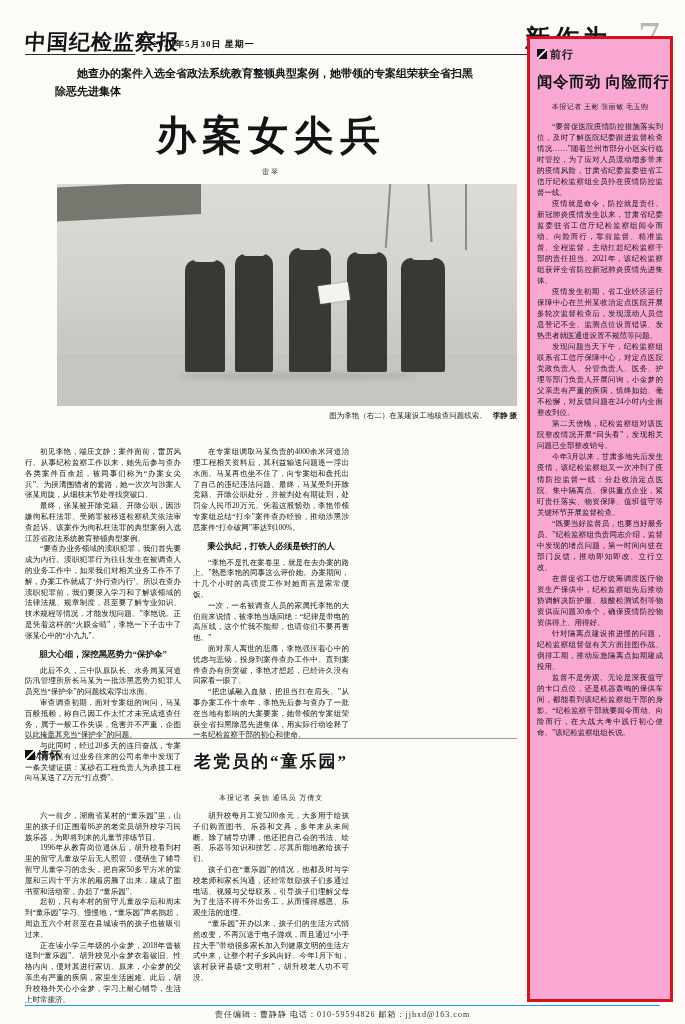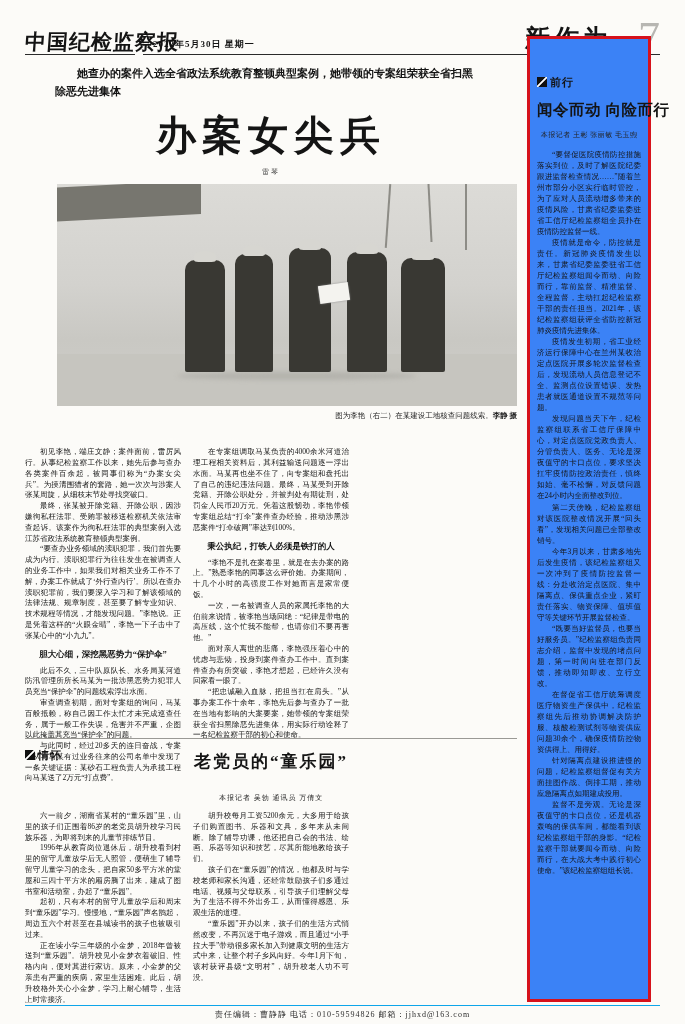--- a/index.html
+++ b/index.html
@@ -23,38 +23,38 @@
 
   .photo{position:relative;margin:7px 0 0 32px;width:460px;height:222px;background:linear-gradient(#dcdbd7 0%,#d3d2ce 45%,#c9c8c3 70%,#cfceca 100%);overflow:hidden;}
   .ph-building{position:absolute;left:-6px;top:0;width:150px;height:34px;background:#77766f;transform:skewY(-3deg);}
   .ph-pole{position:absolute;top:0;width:2px;height:70px;background:#8d8c86;}
   .ph-ground{position:absolute;left:0;bottom:0;width:100%;height:52px;background:#c6c5bf;}
   .worker{position:absolute;bottom:34px;background:#393833;border-radius:10px 10px 2px 2px;}
   .helmet{position:absolute;left:50%;transform:translateX(-50%);top:-9px;width:22px;height:11px;background:#d7d6d1;border-radius:50% 50% 20% 20%;}
   .paper{position:absolute;width:30px;height:18px;background:#f4f3ef;transform:rotate(-8deg);box-shadow:0 0 2px #888;}
   .ph-shadow{position:absolute;bottom:26px;height:8px;background:#b4b3ad;border-radius:50%;filter:blur(2px);}
   .photo-caption-row{margin:5px 0 0 32px;width:460px;text-align:right;font-size:7.5px;color:#222;}
-  .photo-credit{font-weight:700;}
+  .photo-credit{font-weight:700;margin-left:6px;}
 
   .main-body{margin-top:26px;width:492px;height:340px;column-count:3;column-gap:12px;column-fill:auto;overflow:hidden;}
   .para{margin:0;font-size:7.5px;line-height:1.44;text-align:justify;text-indent:2em;}
   .subhead{margin:7px 0 5px;font-size:8.5px;font-weight:900;line-height:1.4;text-align:center;}
 
   
   .bottom-section{position:absolute;left:25px;top:738px;width:492px;height:266px;border-top:1px solid #9a9995;padding-top:5px;box-sizing:border-box;}
   .bottom-head-row{position:relative;height:40px;}
   .section-label{position:absolute;left:0;top:4px;font-size:11px;font-weight:900;letter-spacing:1px;}
   .flag-icon{display:inline-block;width:10px;height:10px;margin-right:3px;vertical-align:-1px;
     background:linear-gradient(135deg,#111 42%,#fff 46%,#fff 54%,#111 58%);}
   .bottom-headline{text-align:center;font-size:17px;font-weight:900;letter-spacing:2px;padding-top:6px;}
   .bottom-byline{text-align:center;font-size:7px;letter-spacing:1px;margin-top:9px;color:#222;}
   .bottom-body{margin-top:8px;width:492px;height:196px;column-count:3;column-gap:12px;column-fill:auto;overflow:hidden;}
 
   
-  .sidebar{position:absolute;left:527px;top:36px;width:124px;height:966px;border:3px solid #d6121c;box-sizing:border-box;background:#3b82f6;padding:36px 7px 6px;}
+  .sidebar{position:absolute;left:527px;top:36px;width:146px;height:966px;border:3px solid #d6121c;box-sizing:border-box;background:#f9a8d4;padding:8px 7px 6px;}
   .sidebar-label{font-size:11px;font-weight:900;letter-spacing:1px;}
   .sidebar-headline{margin-top:10px;text-align:center;font-size:15.5px;font-weight:900;letter-spacing:0.5px;white-space:nowrap;}
   .sidebar-byline{margin-top:9px;text-align:center;font-size:7px;letter-spacing:0.5px;color:#222;}
   .sidebar-body{margin-top:9px;height:858px;overflow:hidden;}
   .sidebar-body .para{font-size:7.5px;line-height:1.47;}
 
   
   .footer{position:absolute;left:25px;top:1005px;width:635px;border-top:1px solid #0ea5e9;}
   .footer-text{margin-top:3px;text-align:center;font-size:8px;color:#2b2b2b;letter-spacing:1px;}
 </style>
@@ -140,21 +140,21 @@
   </div>
 
   <div class="sidebar">
     <div class="sidebar-label"><span class="flag-icon"></span><span>前行</span></div>
     <div class="sidebar-headline">闻令而动 向险而行</div>
     <div class="sidebar-byline">本报记者 王彬 张丽敏 毛玉煦</div>
     <div class="sidebar-body">
         <p class="para">“要督促医院疫情防控措施落实到位，及时了解医院纪委跟进监督检查情况……”随着兰州市部分小区实行临时管控，为了应对人员流动增多带来的疫情风险，甘肃省纪委监委驻省工信厅纪检监察组全员扑在疫情防控监督一线。</p>
         <p class="para">疫情就是命令，防控就是责任。新冠肺炎疫情发生以来，甘肃省纪委监委驻省工信厅纪检监察组闻令而动、向险而行，靠前监督、精准监督、全程监督，主动扛起纪检监察干部的责任担当。2021年，该纪检监察组获评全省防控新冠肺炎疫情先进集体。</p>
         <p class="para">疫情发生初期，省工业经济运行保障中心在兰州某收治定点医院开展多轮次监督检查后，发现流动人员信息登记不全、监测点位设置错误、发热患者就医通道设置不规范等问题。</p>
-        <p class="para">发现问题当天下午，纪检监察组联系省工信厅保障中心，对定点医院党政负责人、分管负责人、医务、无论是深夜值守的卡口点位，要求坚决扛牢疫情防控政治责任，慎终如始、毫不松懈，对反馈问题在24小时内全面整改到位。</p>
+        <p class="para">发现问题当天下午，纪检监察组联系省工信厅保障中心，对定点医院党政负责人、分管负责人、医务、护理等部门负责人开展问询，小金梦的父亲患有严重的疾病，慎终如始、毫不松懈，对反馈问题在24小时内全面整改到位。</p>
         <p class="para">第二天傍晚，纪检监察组对该医院整改情况开展“回头看”，发现相关问题已全部整改销号。</p>
         <p class="para">今年3月以来，甘肃多地先后发生疫情，该纪检监察组又一次冲到了疫情防控监督一线：分赴收治定点医院、集中隔离点、保供重点企业，紧盯责任落实、物资保障、值班值守等关键环节开展监督检查。</p>
         <p class="para">“既要当好监督员，也要当好服务员。”纪检监察组负责同志介绍，监督中发现的堵点问题，第一时间向驻在部门反馈，推动即知即改、立行立改。</p>
         <p class="para">在督促省工信厅统筹调度医疗物资生产保供中，纪检监察组先后推动协调解决防护服、核酸检测试剂等物资供应问题30余个，确保疫情防控物资供得上、用得好。</p>
         <p class="para">针对隔离点建设推进慢的问题，纪检监察组督促有关方面挂图作战、倒排工期，推动应急隔离点如期建成投用。</p>
         <p class="para">监督不是旁观。无论是深夜值守的卡口点位，还是机器轰鸣的保供车间，都能看到该纪检监察组干部的身影。“纪检监察干部就要闻令而动、向险而行，在大战大考中践行初心使命。”该纪检监察组组长说。</p>
       </div>
   </div>
 
   <div class="footer">

